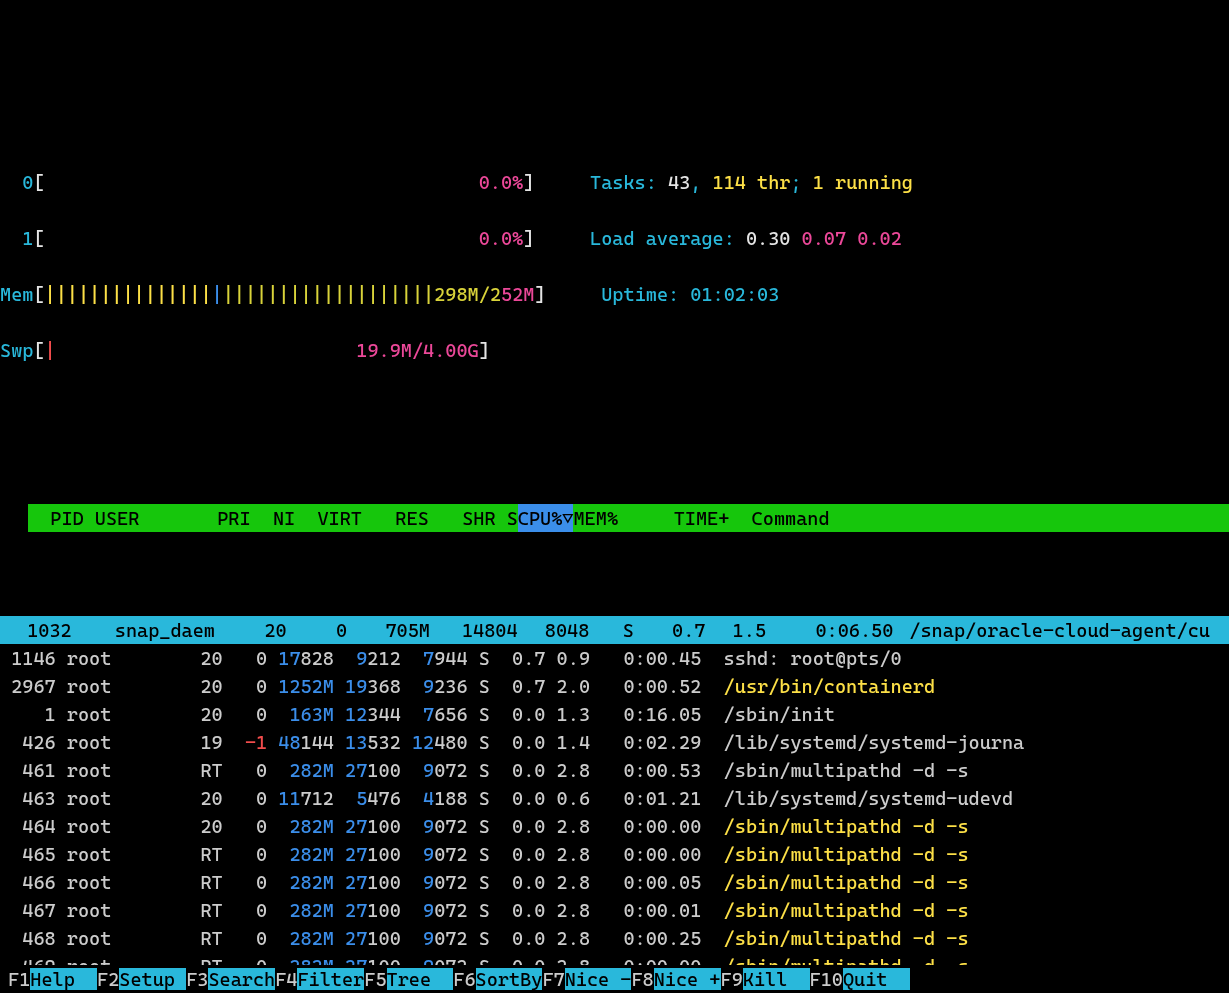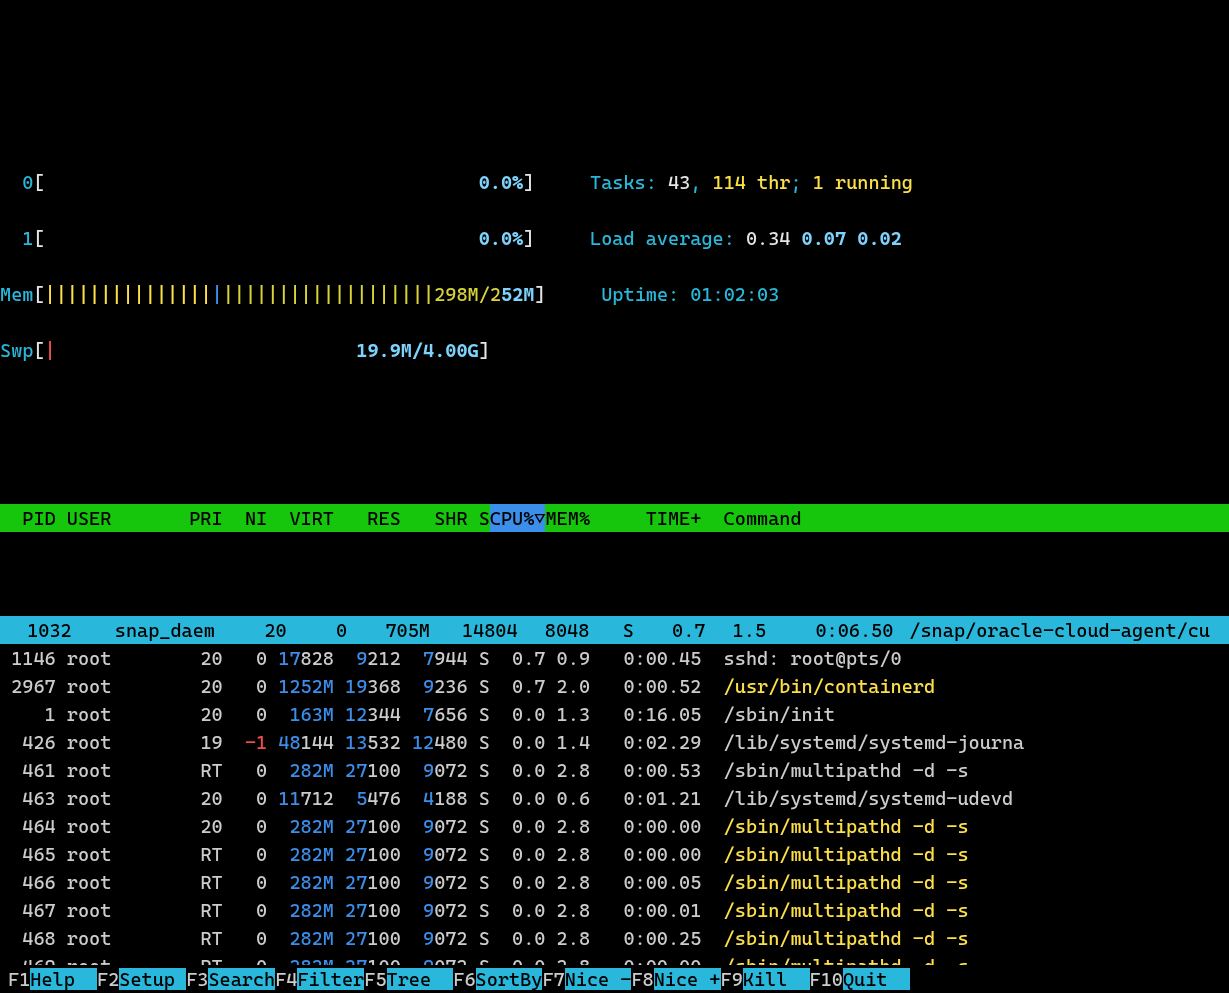--- a/index.html
+++ b/index.html
@@ -13,28 +13,29 @@
     width: 1229px;
     height: 993px;
     overflow: hidden;
     white-space: pre;
   }
   .cyan   { color: #29b8db; }
   .green  { color: #fde047; }
   .yellow { color: #d9d33a; }
   .red    { color: #f14c4c; }
   .blue   { color: #3b8eea; }
-  .grey   { color: #7dd3fc; font-weight: bold; }
+  .grey   { color: #ec4899; }
   .white  { color: #e5e5e5; }
 
   .header-row { height: 28px; }
   .header-table-row {
     background: #16c60c;
     color: #000;
     font-weight: normal;
+    margin-left: 28px;
   }
   .sort-col {
     background: #3b8eea;
     color: #000;
   }
   .selected-row {
     background: #29b8db;
     color: #000;
   }
   .selected-row span { color: #000 !important; padding-left: 16px; }
@@ -71,21 +72,21 @@
 
   .row { height:28px; overflow:hidden; }
 </style>
 </head>
 <body>
 
 
 
 
 <div class="header-row">  <span class="cyan">0</span><span class="white">[                                       </span><span class="grey">0.0%</span><span class="white">]</span>     <span class="cyan">Tasks: </span><span class="white">43</span><span class="cyan">, </span><span class="green">114</span><span class="green"> thr</span><span class="cyan">; </span><span class="green">1</span><span class="green"> running</span></div>
-<div class="header-row">  <span class="cyan">1</span><span class="white">[                                       </span><span class="grey">0.0%</span><span class="white">]</span>     <span class="cyan">Load average: </span><span class="white">0.34</span><span class="grey"> 0.07</span><span class="grey"> 0.02</span></div>
+<div class="header-row">  <span class="cyan">1</span><span class="white">[                                       </span><span class="grey">0.0%</span><span class="white">]</span>     <span class="cyan">Load average: </span><span class="white">0.30</span><span class="grey"> 0.07</span><span class="grey"> 0.02</span></div>
 <div class="header-row"><span class="cyan">Mem</span><span class="white">[</span><span class="green">|||||||||||||||</span><span class="blue">|</span><span class="yellow">|||||||||||||||||||</span><span class="yellow">298M/2</span><span class="grey">52M</span><span class="white">]</span>     <span class="cyan">Uptime: </span><span class="cyan">01:02:03</span></div>
 <div class="header-row"><span class="cyan">Swp</span><span class="white">[</span><span class="red">|</span>                           <span class="grey">19.9M/4.00G</span><span class="white">]</span></div>
 <div class="header-row"></div>
 
 
 <div class="row header-table-row"><span class="c-pid">PID</span><span class="pad"></span><span class="c-user">USER</span><span class="c-pri">PRI</span><span class="c-ni">NI</span><span class="c-virt">VIRT</span><span class="c-res">RES</span><span class="c-shr">SHR</span><span class="c-s">S</span><span class="c-cpu sort-col"><span>CPU%</span><span>▽</span></span><span class="c-mem">MEM%</span>  <span class="c-time">TIME+</span><span class="c-cmd">Command</span></div>
 
 
 <div id="rows"><div class="row selected-row"><span class="c-pid">1032</span><span class="pad"></span><span class="c-user ">snap_daem</span><span class="c-pri">20</span><span class="c-ni ">0</span><span class="c-virt"><span class="blue">705M</span></span><span class="c-res"><span class="blue">14804</span><span></span></span><span class="c-shr"><span class="blue">8048</span><span></span></span><span class="c-s">S</span><span class="c-cpu">0.7</span><span class="c-mem">1.5</span>  <span class="c-time">0:06.50</span><span class="c-cmd ">/snap/oracle-cloud-agent/cu</span></div><div class="row"><span class="c-pid">1146</span><span class="pad"></span><span class="c-user ">root</span><span class="c-pri">20</span><span class="c-ni ">0</span><span class="c-virt"><span class="blue">17</span><span>828</span></span><span class="c-res"><span class="blue">9</span><span>212</span></span><span class="c-shr"><span class="blue">7</span><span>944</span></span><span class="c-s">S</span><span class="c-cpu">0.7</span><span class="c-mem">0.9</span>  <span class="c-time">0:00.45</span><span class="c-cmd ">sshd: root@pts/0</span></div><div class="row"><span class="c-pid">2967</span><span class="pad"></span><span class="c-user ">root</span><span class="c-pri">20</span><span class="c-ni ">0</span><span class="c-virt"><span class="blue">1252M</span></span><span class="c-res"><span class="blue">19</span><span>368</span></span><span class="c-shr"><span class="blue">9</span><span>236</span></span><span class="c-s">S</span><span class="c-cpu">0.7</span><span class="c-mem">2.0</span>  <span class="c-time">0:00.52</span><span class="c-cmd green">/usr/bin/containerd</span></div><div class="row"><span class="c-pid">1</span><span class="pad"></span><span class="c-user ">root</span><span class="c-pri">20</span><span class="c-ni ">0</span><span class="c-virt"><span class="blue">163M</span></span><span class="c-res"><span class="blue">12</span><span>344</span></span><span class="c-shr"><span class="blue">7</span><span>656</span></span><span class="c-s">S</span><span class="c-cpu">0.0</span><span class="c-mem">1.3</span>  <span class="c-time">0:16.05</span><span class="c-cmd ">/sbin/init</span></div><div class="row"><span class="c-pid">426</span><span class="pad"></span><span class="c-user ">root</span><span class="c-pri">19</span><span class="c-ni red">-1</span><span class="c-virt"><span class="blue">48</span><span>144</span></span><span class="c-res"><span class="blue">13</span><span>532</span></span><span class="c-shr"><span class="blue">12</span><span>480</span></span><span class="c-s">S</span><span class="c-cpu">0.0</span><span class="c-mem">1.4</span>  <span class="c-time">0:02.29</span><span class="c-cmd ">/lib/systemd/systemd-journa</span></div><div class="row"><span class="c-pid">461</span><span class="pad"></span><span class="c-user ">root</span><span class="c-pri">RT</span><span class="c-ni ">0</span><span class="c-virt"><span class="blue">282M</span></span><span class="c-res"><span class="blue">27</span><span>100</span></span><span class="c-shr"><span class="blue">9</span><span>072</span></span><span class="c-s">S</span><span class="c-cpu">0.0</span><span class="c-mem">2.8</span>  <span class="c-time">0:00.53</span><span class="c-cmd ">/sbin/multipathd -d -s</span></div><div class="row"><span class="c-pid">463</span><span class="pad"></span><span class="c-user ">root</span><span class="c-pri">20</span><span class="c-ni ">0</span><span class="c-virt"><span class="blue">11</span><span>712</span></span><span class="c-res"><span class="blue">5</span><span>476</span></span><span class="c-shr"><span class="blue">4</span><span>188</span></span><span class="c-s">S</span><span class="c-cpu">0.0</span><span class="c-mem">0.6</span>  <span class="c-time">0:01.21</span><span class="c-cmd ">/lib/systemd/systemd-udevd</span></div><div class="row"><span class="c-pid">464</span><span class="pad"></span><span class="c-user ">root</span><span class="c-pri">20</span><span class="c-ni ">0</span><span class="c-virt"><span class="blue">282M</span></span><span class="c-res"><span class="blue">27</span><span>100</span></span><span class="c-shr"><span class="blue">9</span><span>072</span></span><span class="c-s">S</span><span class="c-cpu">0.0</span><span class="c-mem">2.8</span>  <span class="c-time">0:00.00</span><span class="c-cmd green">/sbin/multipathd -d -s</span></div><div class="row"><span class="c-pid">465</span><span class="pad"></span><span class="c-user ">root</span><span class="c-pri">RT</span><span class="c-ni ">0</span><span class="c-virt"><span class="blue">282M</span></span><span class="c-res"><span class="blue">27</span><span>100</span></span><span class="c-shr"><span class="blue">9</span><span>072</span></span><span class="c-s">S</span><span class="c-cpu">0.0</span><span class="c-mem">2.8</span>  <span class="c-time">0:00.00</span><span class="c-cmd green">/sbin/multipathd -d -s</span></div><div class="row"><span class="c-pid">466</span><span class="pad"></span><span class="c-user ">root</span><span class="c-pri">RT</span><span class="c-ni ">0</span><span class="c-virt"><span class="blue">282M</span></span><span class="c-res"><span class="blue">27</span><span>100</span></span><span class="c-shr"><span class="blue">9</span><span>072</span></span><span class="c-s">S</span><span class="c-cpu">0.0</span><span class="c-mem">2.8</span>  <span class="c-time">0:00.05</span><span class="c-cmd green">/sbin/multipathd -d -s</span></div><div class="row"><span class="c-pid">467</span><span class="pad"></span><span class="c-user ">root</span><span class="c-pri">RT</span><span class="c-ni ">0</span><span class="c-virt"><span class="blue">282M</span></span><span class="c-res"><span class="blue">27</span><span>100</span></span><span class="c-shr"><span class="blue">9</span><span>072</span></span><span class="c-s">S</span><span class="c-cpu">0.0</span><span class="c-mem">2.8</span>  <span class="c-time">0:00.01</span><span class="c-cmd green">/sbin/multipathd -d -s</span></div><div class="row"><span class="c-pid">468</span><span class="pad"></span><span class="c-user ">root</span><span class="c-pri">RT</span><span class="c-ni ">0</span><span class="c-virt"><span class="blue">282M</span></span><span class="c-res"><span class="blue">27</span><span>100</span></span><span class="c-shr"><span class="blue">9</span><span>072</span></span><span class="c-s">S</span><span class="c-cpu">0.0</span><span class="c-mem">2.8</span>  <span class="c-time">0:00.25</span><span class="c-cmd green">/sbin/multipathd -d -s</span></div><div class="row"><span class="c-pid">469</span><span class="pad"></span><span class="c-user ">root</span><span class="c-pri">RT</span><span class="c-ni ">0</span><span class="c-virt"><span class="blue">282M</span></span><span class="c-res"><span class="blue">27</span><span>100</span></span><span class="c-shr"><span class="blue">9</span><span>072</span></span><span class="c-s">S</span><span class="c-cpu">0.0</span><span class="c-mem">2.8</span>  <span class="c-time">0:00.00</span><span class="c-cmd green">/sbin/multipathd -d -s</span></div><div class="row"><span class="c-pid">636</span><span class="pad"></span><span class="c-user grey">_rpc</span><span class="c-pri">20</span><span class="c-ni ">0</span><span class="c-virt"><span class="blue">8</span><span>100</span></span><span class="c-res"><span class="blue">1</span><span>808</span></span><span class="c-shr"><span class="blue">1</span><span>436</span></span><span class="c-s">S</span><span class="c-cpu">0.0</span><span class="c-mem">0.2</span>  <span class="c-time">0:00.01</span><span class="c-cmd ">/sbin/rpcbind -f -w</span></div></div>
 

